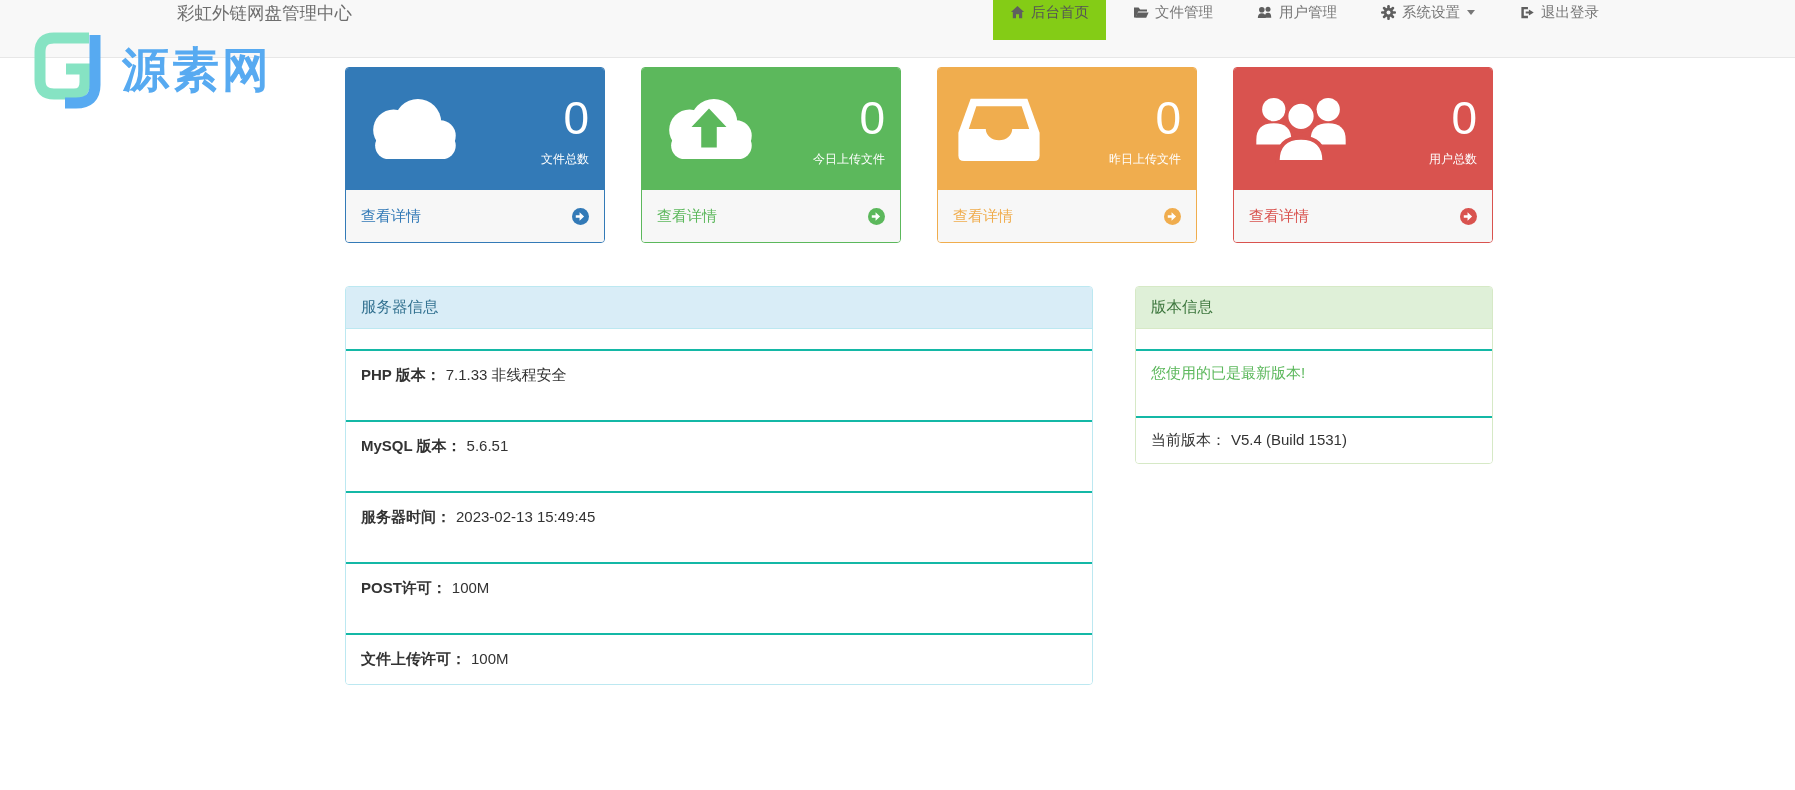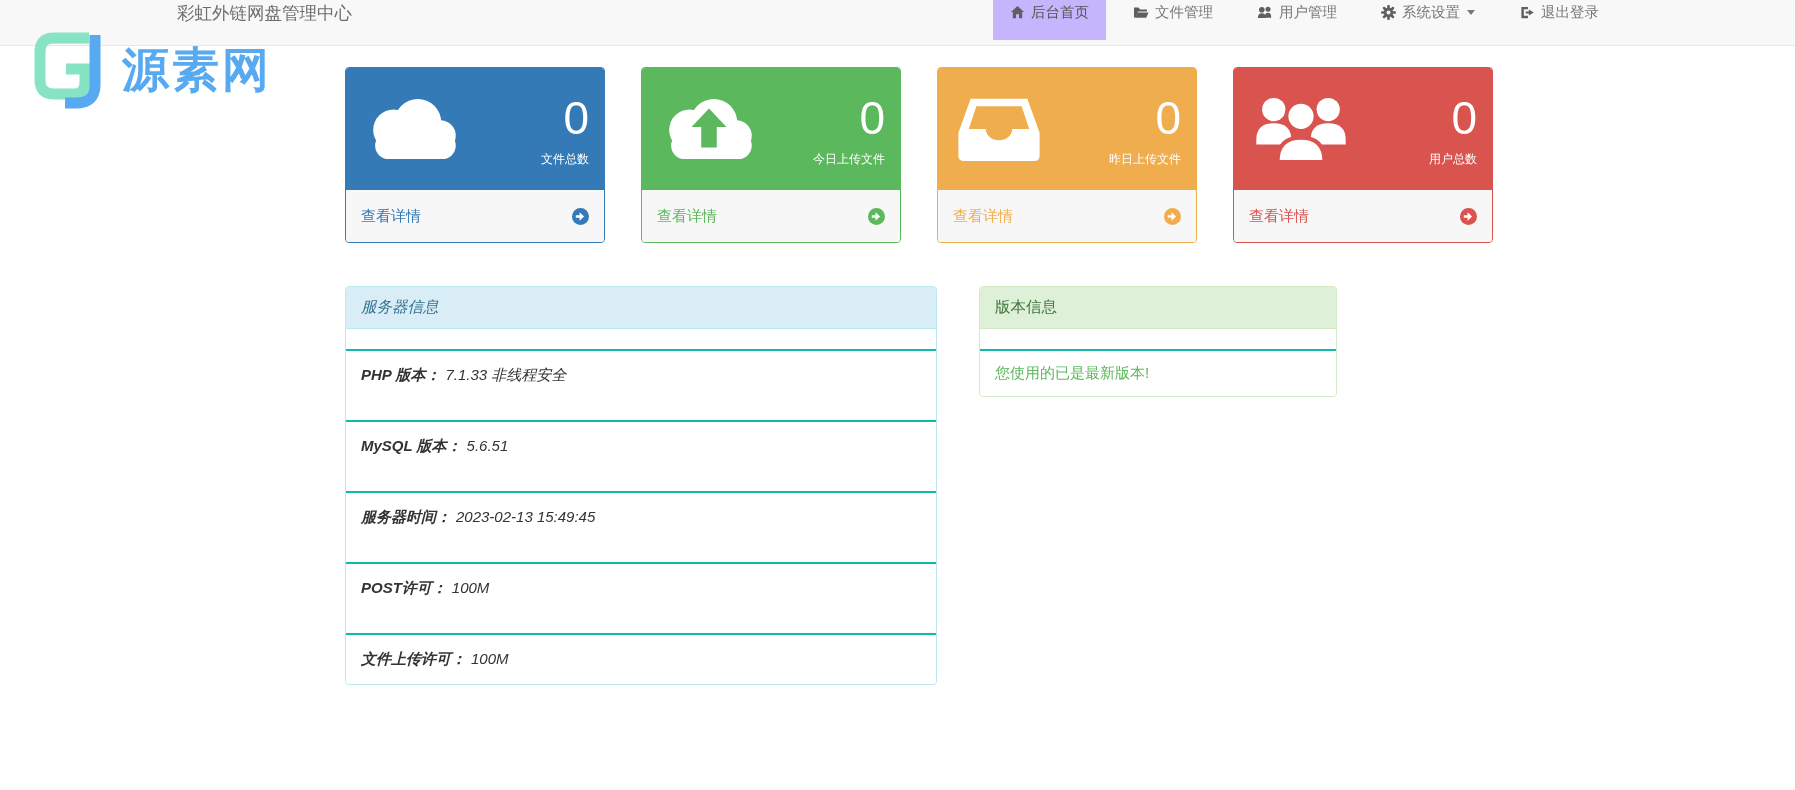--- a/index.html
+++ b/index.html
@@ -1,28 +1,28 @@
 <!DOCTYPE html>
 <html><head>
 <meta charset="utf-8">
 <style>
   * { margin:0; padding:0; box-sizing:border-box; }
   html,body { width:1795px; height:790px; background:#fff; overflow:hidden;
     font-family:"Liberation Sans","DejaVu Sans",sans-serif; color:#333; }
   .page { position:relative; width:1795px; height:790px; }
 
   
-  .navbar { position:absolute; left:0; top:0; width:1795px; height:46px;
+  .navbar { position:absolute; left:0; top:0; width:1795px; height:58px;
     background:#f8f8f8; border-bottom:1px solid #e7e7e7; }
   .brand { position:absolute; left:177px; top:1px; font-size:17.5px; color:#6e6e6e;
     line-height:24px; white-space:nowrap; cursor:default; }
   .nav-list { position:absolute; left:993px; top:0; height:40px; display:flex; list-style:none; }
   .nav-item { height:40px; padding:4px 17px 0 17px; display:flex; align-items:flex-start;
     gap:6px; font-size:14.5px; color:#777; line-height:17px; cursor:pointer; white-space:nowrap; margin-right:10px; }
-  .nav-item.active { background:#c4b5fd; color:#555; }
+  .nav-item.active { background:#84cc16; color:#555; }
   .nav-item svg { margin-top:1px; }
   .caret { width:0; height:0; border-left:4.5px solid transparent; border-right:4.5px solid transparent;
     border-top:5px solid #777; margin-top:6px; margin-left:1px; }
 
   
   .watermark { position:absolute; left:28px; top:28px; display:flex; align-items:center; z-index:20; }
   .watermark-text { font-size:47px; font-weight:bold; color:#57aaf1; letter-spacing:3px; margin-left:8px; }
 
   
   .content { position:absolute; left:345px; top:67px; width:1148px; }
@@ -38,21 +38,21 @@
   .card-footer { height:52px; display:flex; align-items:center; justify-content:space-between;
     padding:0 15px; font-size:15px; background:#f7f7f7; cursor:pointer; }
   .card-blue   { border-color:#337ab7; } .card-blue .card-top   { background:#337ab7; } .card-blue .card-footer   { color:#337ab7; }
   .card-green  { border-color:#5cb85c; } .card-green .card-top  { background:#5cb85c; } .card-green .card-footer  { color:#5cb85c; }
   .card-orange { border-color:#f0ad4e; } .card-orange .card-top { background:#f0ad4e; } .card-orange .card-footer { color:#f0ad4e; }
   .card-red    { border-color:#d9534f; } .card-red .card-top    { background:#d9534f; } .card-red .card-footer    { color:#d9534f; }
 
   
   .panels-row { display:flex; gap:42px; margin-top:43px; align-items:flex-start; }
   .panel { background:#fff; border:1px solid; border-radius:4px; overflow:hidden; }
-  .panel-info { width:592px; border-color:#bce8f1;font-style:italic; }
+  .panel-info { width:748px; border-color:#bce8f1; }
   .panel-success { width:358px; border-color:#d6e9c6; }
   .panel-heading { padding:10px 15px; font-size:15.5px; }
   .panel-info .panel-heading { background:#d9edf7; color:#31708f; border-bottom:1px solid #bce8f1; }
   .panel-success .panel-heading { background:#dff0d8; color:#3c763d; border-bottom:1px solid #d6e9c6; }
   .list-row { padding:15px 15px; font-size:15px; border-top:2px solid #14b8a6; background:#fff;margin-top:20px; }
   .list-row:first-child { border-top:none; }
   .row-label { font-weight:bold; color:#333; }
   .row-value { color:#333; margin-left:5px; }
   .panel-success .list-row { padding:13px 15px; }
   .latest-msg { color:#5cb85c; }
@@ -253,17 +253,20 @@
         <div class="list-row">
           <span class="row-label">文件上传许可：</span><span class="row-value">100M</span>
         </div>
       </div>
 
       <div class="panel panel-success">
         <div class="panel-heading">版本信息</div>
         <div class="list-row">
           <span class="latest-msg">您使用的已是最新版本!</span>
         </div>
+        <div class="list-row">
+          <span class="plain-label">当前版本：</span><span class="row-value">V5.4 (Build 1531)</span>
+        </div>
       </div>
 
     </div>
   </div>
 </div>
 
 </body></html>

